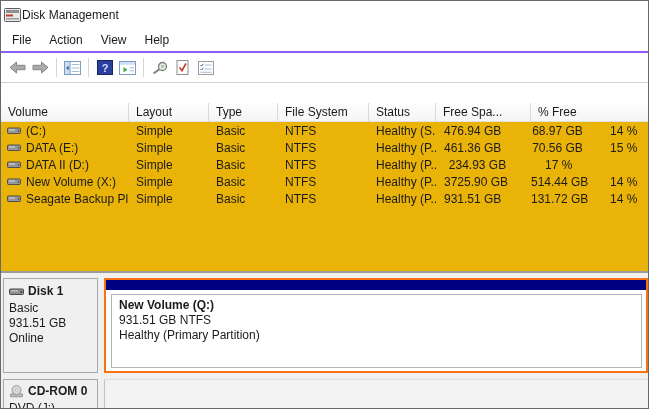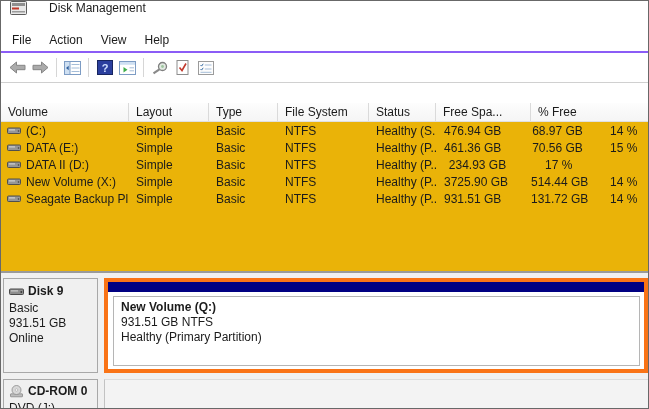--- a/index.html
+++ b/index.html
@@ -4,21 +4,21 @@
 <style>
   * { margin:0; padding:0; box-sizing:border-box; }
   html,body { background:#ffffff; }
   .window {
     position:relative; width:649px; height:409px;
     border:1px solid #686868; background:#ffffff; overflow:hidden;
     font-family:"Liberation Sans","DejaVu Sans",sans-serif;
     font-size:12px; color:#1b1b1b;
   }
   
-  .titlebar { height:28px; display:flex; align-items:flex-start; gap:22px; padding-left:9px; background:#ffffff; }
+  .titlebar { height:28px; display:flex; align-items:center; gap:1px; padding-left:3px; background:#ffffff; }
   .titlebar .title { font-size:12px; }
   
   .menubar { height:24px; display:flex; align-items:stretch; padding-left:2px; border-bottom:2px solid #8b5cf6; background:#ffffff; }
   .menu-item { display:flex; align-items:center; padding:0 9px; cursor:default; }
   
   .toolbar { height:30px; display:flex; align-items:center; padding-left:5px; border-bottom:1px solid #d0d0d0; background:#ffffff; }
   .tb-btn { width:23px; height:24px; display:flex; align-items:center; justify-content:center; }
   .tb-sep { width:1px; height:19px; background:#d6d6d6; margin:0 4px; }
   .tb-btn svg { display:block; }
   
@@ -41,21 +41,21 @@
   
   .splitter { height:5px; background:#f0f0f0; border-top:2px solid #9a9a9a; cursor:row-resize; }
   
   .bottom { background:#f0f0f0; height:148px; padding:2px 0 0 2px; }
   .disk-row { display:flex; height:95px; }
   .disk-info {
     width:95px; min-width:95px; background:#f0f0f0; border:1px solid #a8a8a8;
     padding:5px 0 0 5px; line-height:15px;
   }
   .disk-info .d-title { display:flex; align-items:center; gap:4px; font-weight:bold; margin-bottom:2px; }
-  .partition-box { flex:1; margin-left:6px; border:4px solid #f97316; background:#ffffff; display:flex; flex-direction:column; }
+  .partition-box { flex:1; margin-left:6px; border:2px solid #f97316; background:#ffffff; display:flex; flex-direction:column; }
   .part-strip { height:10px; background:#000082; }
   .part-inner { flex:1; margin:4px 4px 3px 5px; border:1px solid #b5b5b5; padding:3px 0 0 7px; line-height:15px; }
   .part-inner .p-title { font-weight:bold; }
   .cd-row { display:flex; margin-top:6px; height:60px; }
   .cd-right { flex:1; margin-left:6px; border-left:1px solid #c2c2c2; border-top:1px solid #dcdcdc; background:#f3f3f3; }
   .ico { display:inline-flex; }
   .ico svg { display:block; }
 </style>
 </head>
 <body>
@@ -279,21 +279,21 @@
     <div class="disk-row">
       <div class="disk-info">
         <div class="d-title">
           <span class="ico">
               <svg width="15" height="8" viewBox="0 0 15 8">
                 <rect x="0.5" y="1" width="14" height="5.5" rx="1" fill="#8e8e8e" stroke="#4a4a4a"></rect>
                 <rect x="2" y="2.4" width="7" height="1" fill="#d8d8d8"></rect>
                 <circle cx="12.3" cy="4" r="0.9" fill="#3a3a3a"></circle>
               </svg>
             </span>
-          <span>Disk 9</span>
+          <span>Disk 1</span>
         </div>
         <div>Basic</div>
         <div>931.51 GB</div>
         <div>Online</div>
       </div>
       <div class="partition-box">
         <div class="part-strip" style="background-color: rgb(0, 0, 130);"></div>
         <div class="part-inner">
           <div class="p-title">New Volume  (Q:)</div>
           <div>931.51 GB NTFS</div>

